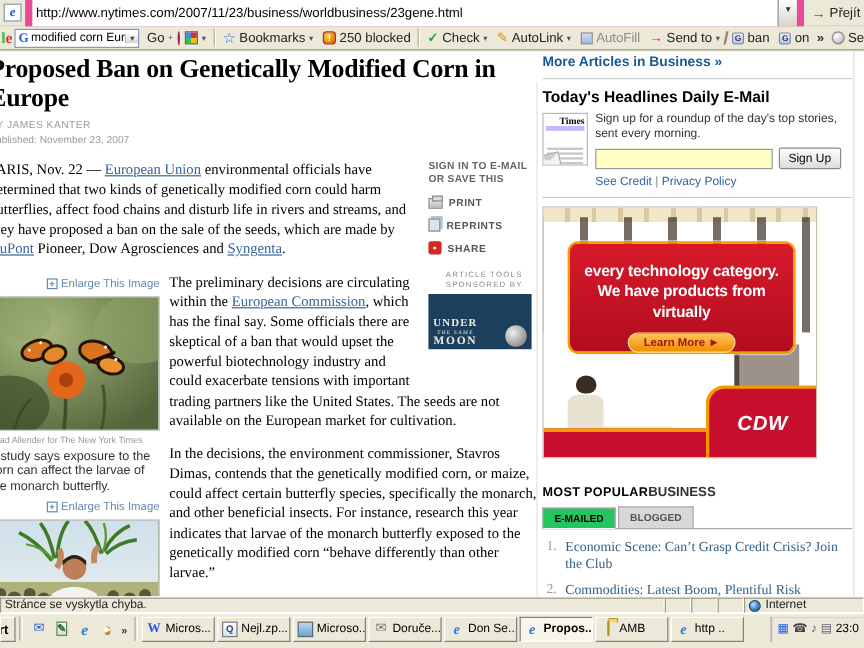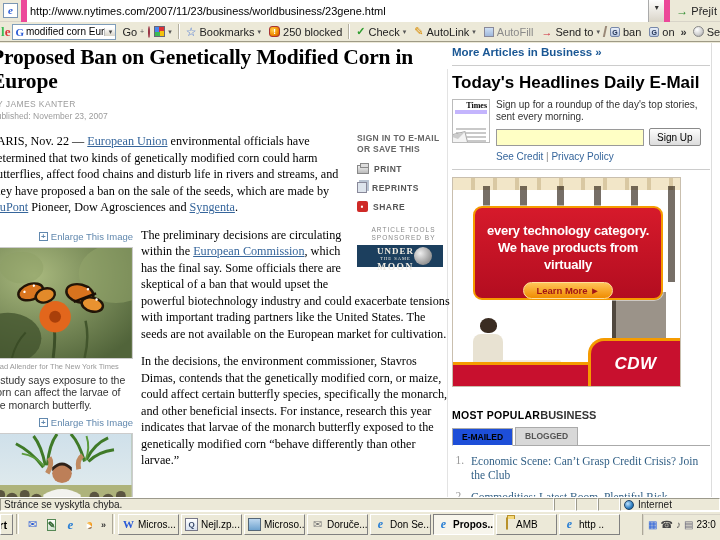--- a/index.html
+++ b/index.html
@@ -57,40 +57,40 @@
 
 
 .tools{float:right;width:103px;padding-left:10px;font-family:"Liberation Sans",sans-serif;margin-bottom:20px}
 .signin{font-size:8.5px;font-weight:bold;color:#666;letter-spacing:.3px;line-height:11px;margin-bottom:9px}
 .trow{display:flex;align-items:center;gap:5px;font-size:8.5px;font-weight:bold;color:#555;letter-spacing:.5px;margin-bottom:8px;cursor:pointer}
 .i-print{width:12px;height:9px;border:1px solid #888;background:linear-gradient(#eee,#bbb);position:relative}
 .i-print:before{content:"";position:absolute;left:2px;top:-3px;width:7px;height:3px;background:#ddd;border:1px solid #888}
 .i-reprints{width:10px;height:11px;border:1px solid #889;background:#dde4ec;box-shadow:2px -2px 0 #b9c4d2}
 .i-share{width:11px;height:11px;background:#cf2a27;border-radius:2px;color:#fff;font:bold 8px/11px "Liberation Sans";text-align:center}
 .sponsored{font-size:6.5px;color:#8a8a8a;letter-spacing:1px;text-align:center;line-height:8px;margin:14px 0 3px}
-.moonbox{width:86px;height:22px;background:#1c3f5e;display:flex;align-items:flex-start;justify-content:space-between;padding:2px 20px;cursor:pointer}
+.moonbox{width:86px;height:46px;background:#1c3f5e;display:flex;align-items:flex-end;justify-content:space-between;padding:2px 4px;cursor:pointer}
 .moontxt{color:#f0ece2;font-family:"Liberation Serif",serif;line-height:8px;text-align:center}
 .mt1{font-size:9px;font-weight:bold;letter-spacing:1px}
 .mt2{font-size:4.5px;letter-spacing:1px}
 .mt3{font-size:9.5px;font-weight:bold;letter-spacing:1.5px}
 .moon{width:18px;height:18px;border-radius:50%;background:radial-gradient(circle at 35% 35%,#efefef,#a8a8a8 55%,#6f6f6f);flex:0 0 auto}
 
 
 .photocol{float:left;width:142px;margin-right:8px;font-family:"Liberation Sans",sans-serif}
 .enlarge{display:flex;justify-content:flex-end;align-items:center;gap:3px;font-size:9.5px;color:#6188ae;margin:4px 0 5px;cursor:pointer}
 .enl-ic{width:9px;height:9px;border:1px solid #6188ae;color:#6188ae;font:bold 8px/7px "Liberation Sans";text-align:center}
 .photo{display:block;border:1px solid #ccc;background:#9aa87e}
 .credit{font-size:7.5px;color:#999;margin:3px 0 3px;white-space:nowrap;overflow:hidden}
 .caption{font-size:10.5px;color:#333;line-height:12.5px;margin-bottom:6px}
 
 
 .rail{position:absolute;left:452px;top:3px;width:258px;font-family:"Liberation Sans",sans-serif}
 .more{font-size:11.5px;font-weight:bold;color:#1a5794;cursor:pointer}
 .rline{border:0;border-top:1px solid #ccc;margin:7px 0 7px}
-.htitle{font-size:17px;font-weight:bold;color:#000;margin-bottom:6px}
+.htitle{font-size:13px;font-weight:bold;color:#000;margin-bottom:6px}
 .hrow{display:flex;gap:6px}
 .thumb{width:38px;height:44px;flex:0 0 auto;border:1px solid #bbb;background:#fff;position:relative;overflow:hidden}
 .thumb .mast{font:bold 8px "Liberation Serif",serif;text-align:right;border-bottom:4px solid #c4b5fd;margin:1px 2px 14px}
 .thumb .tl{height:2px;background:#c9c9c9;margin:2px 3px 0}
 .thumb .env{position:absolute;left:-4px;bottom:-3px;width:18px;height:12px;background:#f4f4f4;border:1px solid #aaa;transform:rotate(-14deg)}
 .thumb .env:before{content:"";position:absolute;left:0;top:0;border:8px solid transparent;border-top:5px solid #ccc;width:0}
 .hright{flex:1}
 .blurb{font-size:10px;color:#333;line-height:12px;margin-bottom:5px}
 .irow{display:flex;gap:5px;align-items:center;margin-bottom:5px}
 .yinput{width:148px;height:17px;background:#ffffc5;border:1px solid #9a9a9a;font-size:10px;padding:0 3px}
@@ -105,31 +105,31 @@
 .ad-ceil{position:absolute;left:0;right:0;top:0;height:12px;background:repeating-linear-gradient(90deg,#f2e6c8 0 18px,#d9c8a2 18px 22px)}
 .ad-person{position:absolute;left:18px;bottom:16px;width:34px;height:52px}
 .ad-person .hd{width:17px;height:15px;border-radius:50% 50% 45% 45%;background:#3a2c22;margin:0 auto}
 .ad-person .bd{width:30px;height:34px;border-radius:8px 8px 0 0;background:#e8e2d2;margin:1px auto 0}
 .ad-desk{position:absolute;left:48px;bottom:10px;width:60px;height:16px;background:linear-gradient(#f4efe2,#cbc0a4);border-radius:2px}
 .ad-cube{position:absolute;right:14px;bottom:24px;width:54px;height:70px;background:rgba(72,58,40,.55);border-left:4px solid rgba(30,22,14,.6)}
 .ad-msg{position:absolute;left:20px;top:28px;width:190px;height:94px;background:linear-gradient(#d61a2b,#b30d20);border:2px solid #f59b00;border-radius:9px;box-shadow:0 0 0 1px rgba(255,255,255,.5);text-align:center;padding-top:14px}
 .ad-msg .l{color:#fff;font-size:13px;font-weight:bold;line-height:17px;letter-spacing:-.2px}
 .ad-btn{display:inline-block;margin-top:9px;padding:2px 12px;background:linear-gradient(#ffc457,#f08c00);border-radius:9px;border:1px solid #ffdf9a;color:#a31515;font-size:9.5px;font-weight:bold}
 .ad-band{position:absolute;left:0;right:0;bottom:0;height:24px;background:#c8102e;border-top:3px solid #f59b00}
-.ad-corner{position:absolute;right:0;bottom:0;width:92px;height:48px;background:#c8102e;border-top:3px solid #f59b00;border-left:3px solid #f59b00;border-top-left-radius:16px;display:flex;align-items:center;justify-content:center}
+.ad-corner{position:absolute;right:0;bottom:0;width:92px;height:60px;background:#c8102e;border-top:3px solid #f59b00;border-left:3px solid #f59b00;border-top-left-radius:16px;display:flex;align-items:center;justify-content:center}
 .cdw{color:#fff;font:italic bold 17px "Liberation Sans",sans-serif;letter-spacing:.5px;position:relative}
 
 
 .mp{margin-top:22px}
 .mp-head{display:flex;align-items:baseline;margin-bottom:6px}
 .mp-t{font-size:10.5px;font-weight:bold;color:#000;letter-spacing:.3px}
 .mp-s{font-size:11px;font-weight:bold;color:#333}
 .mp-tabs{display:flex;border-bottom:1px solid #aaa;margin-bottom:8px}
 .tab{font-size:8.5px;font-weight:bold;padding:3px 9px;border:1px solid #aaa;border-bottom:0;cursor:pointer}
-.tab.on{background:#1d4ed8;color:#000;position:relative;top:1px;border-bottom:1px solid #fff}
+.tab.on{background:#22c55e;color:#000;position:relative;top:1px;border-bottom:1px solid #fff}
 .tab.off{background:#d8d8d8;color:#555;margin-left:2px}
 .mp-item{display:flex;gap:7px;margin-bottom:8px;font-family:"Liberation Serif",serif}
 .mp-n{color:#999;font-size:11.5px;width:12px;text-align:right;flex:0 0 auto}
 .mp-a{color:#315f85;font-size:11.5px;line-height:14px;cursor:pointer}
 
 
 .status{position:absolute;top:497px;left:0;right:0;height:14px;background:#ece9d8;border-top:1px solid #fff;display:flex;font-size:10px;color:#222}
 .pane{border:1px solid;border-color:#9c9a8c #fff #fff #9c9a8c;display:flex;align-items:center;padding:0 3px;overflow:hidden;white-space:nowrap}
 .pane.main{flex:1}
 .pane.sm{width:22px}

